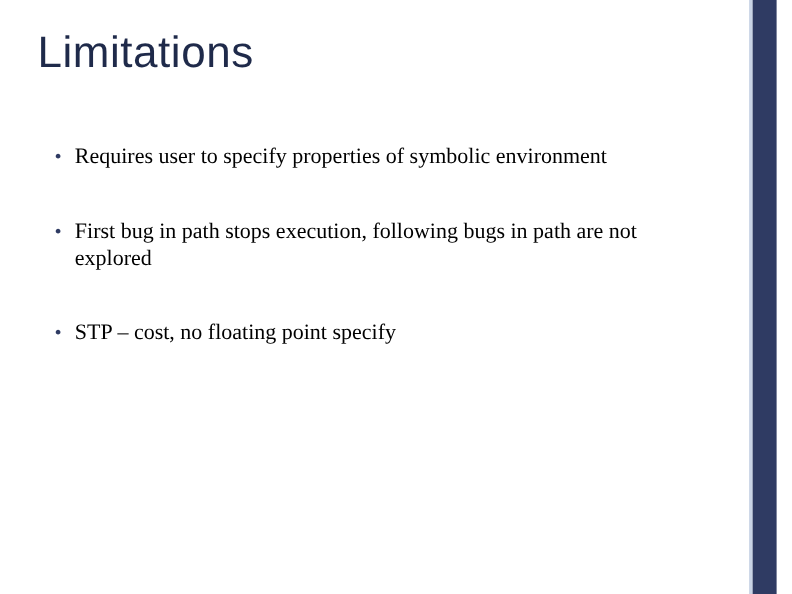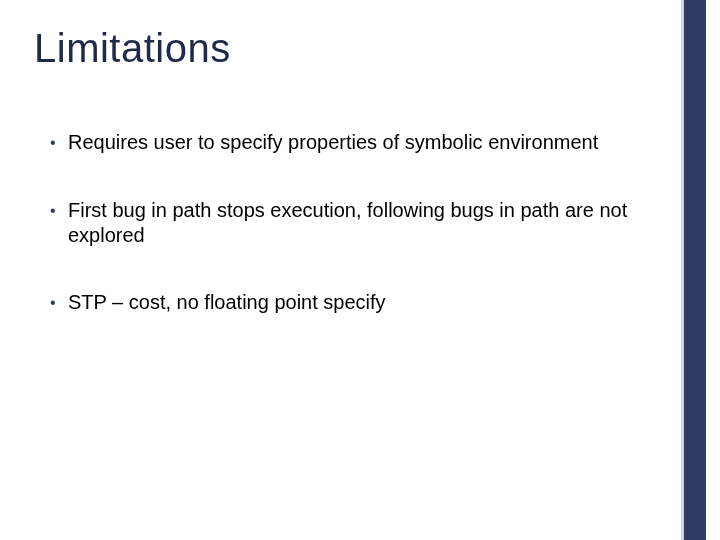--- a/index.html
+++ b/index.html
@@ -59,20 +59,21 @@
   }
   .bullet {
     flex: 0 0 auto;
     width: 18px;
     color: #2f3b63;
     font-size: 16px;
     line-height: 26px;
   }
   .text {
     flex: 1 1 auto;
+    font-family: Liberation Serif, serif;
   }
 </style>
 </head>
 <body>
 
 <div class="slide">
   <div class="accent-bar"></div>
 
   <div class="title">Limitations</div>
 

